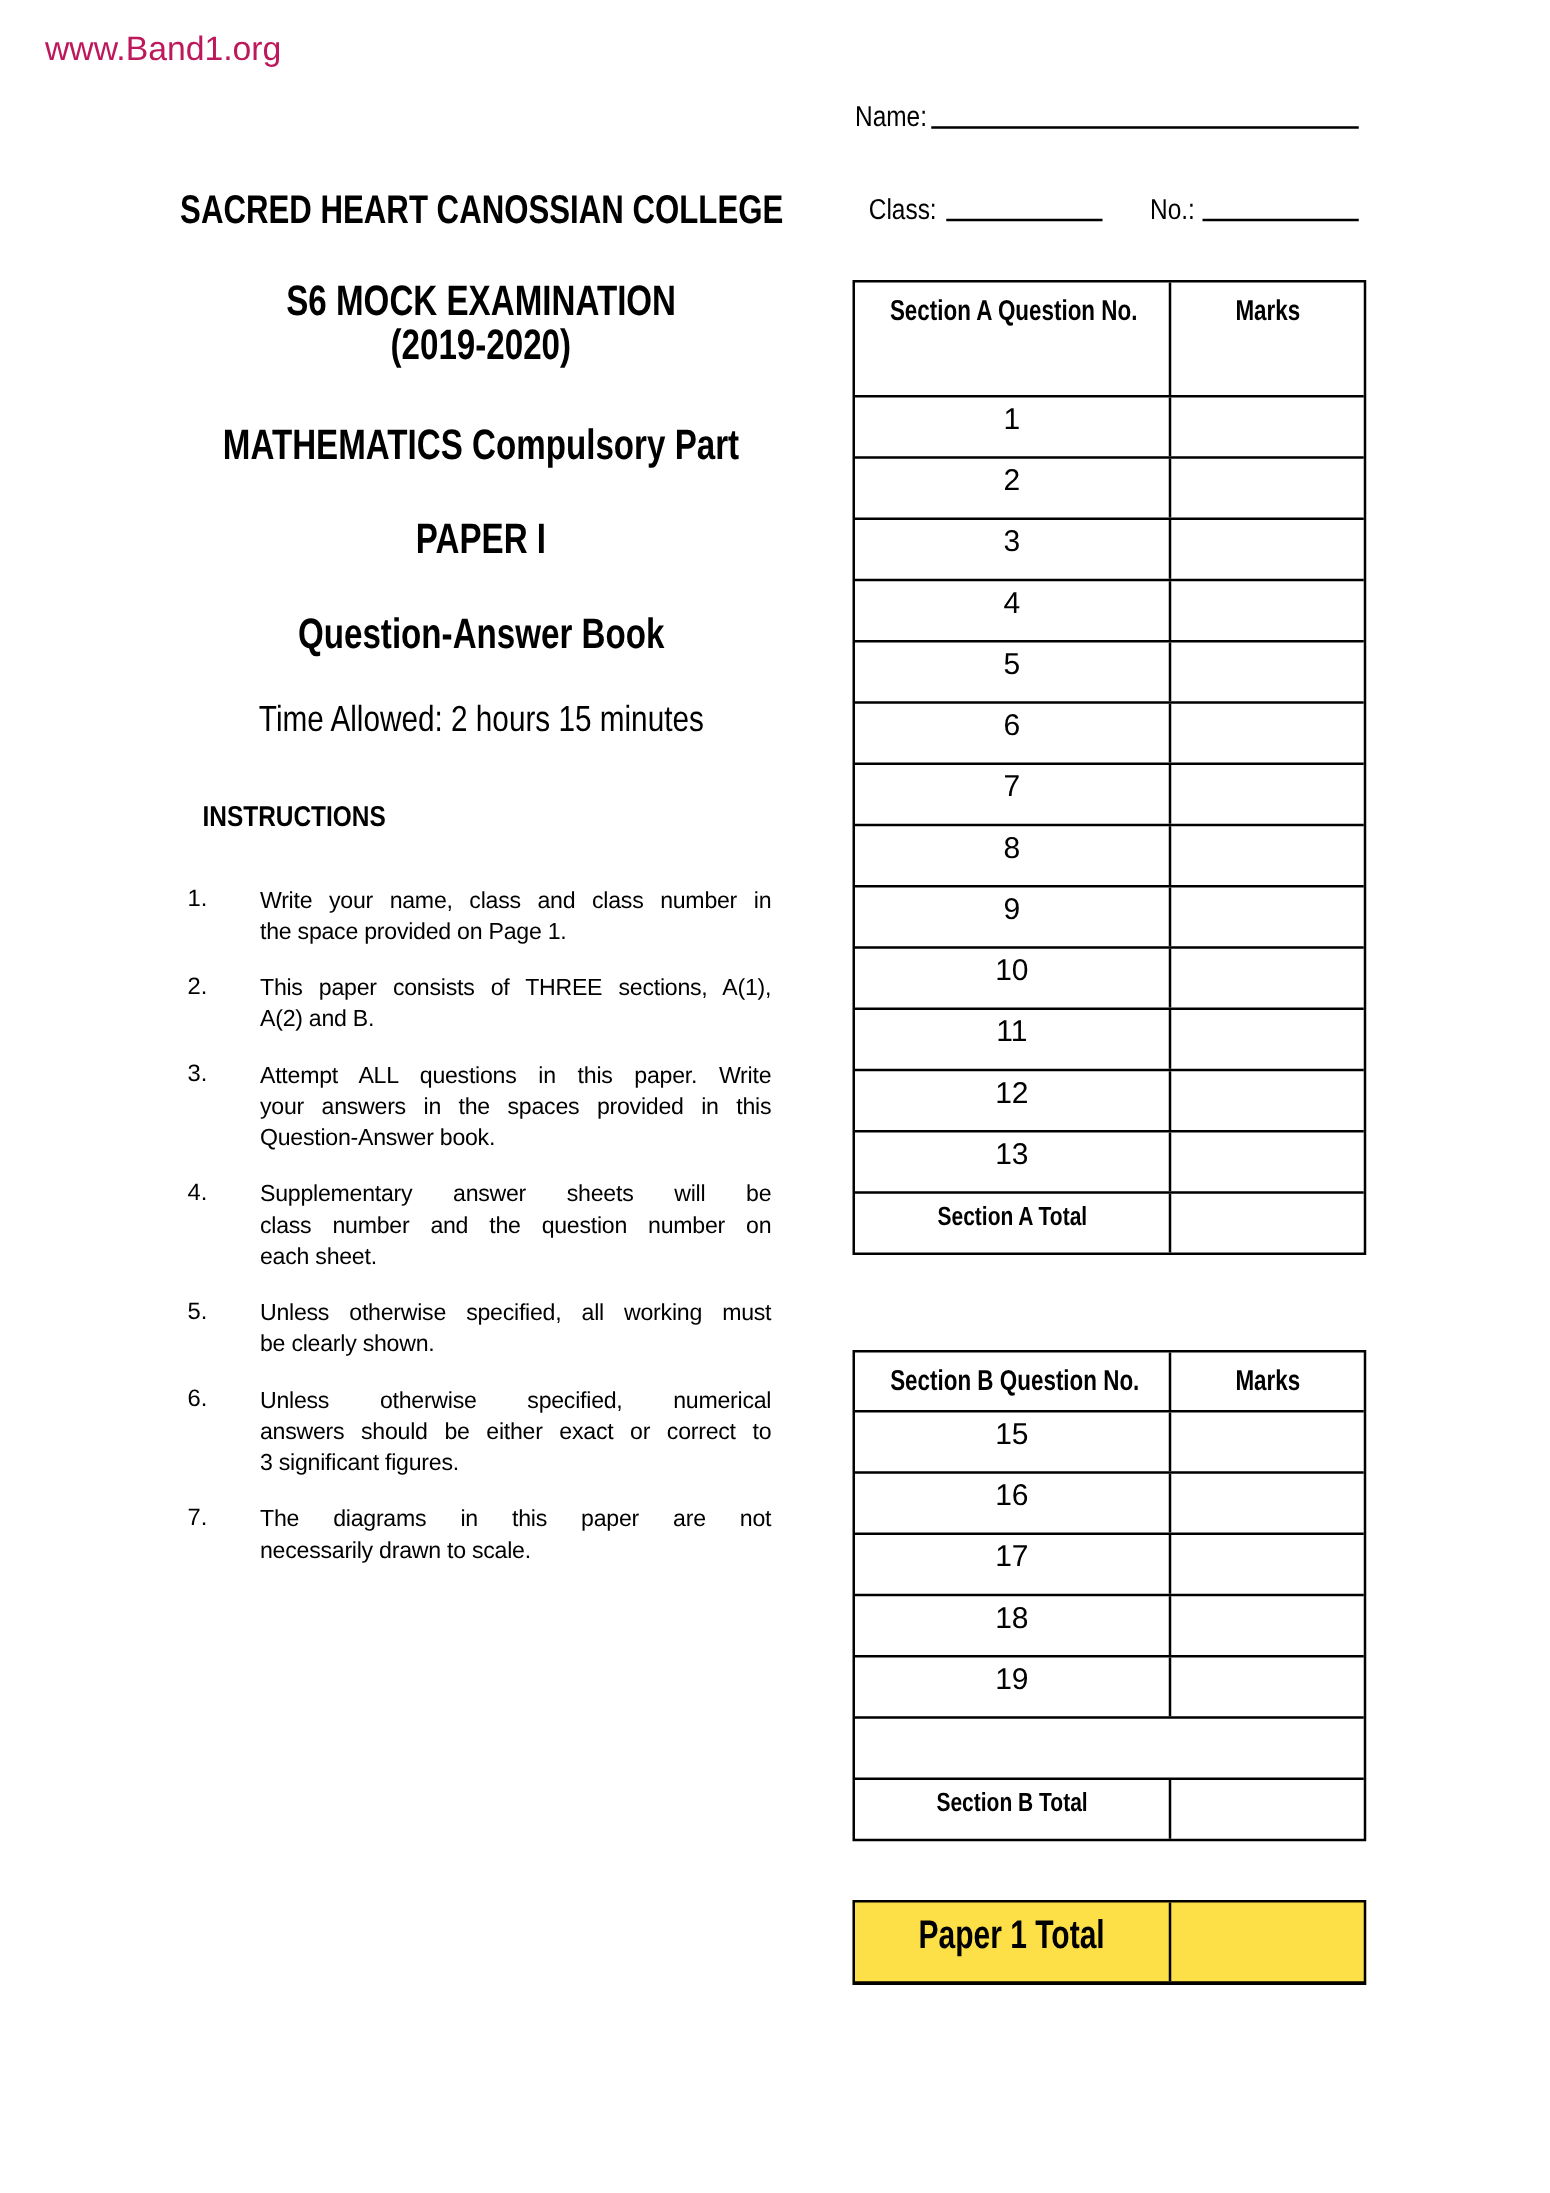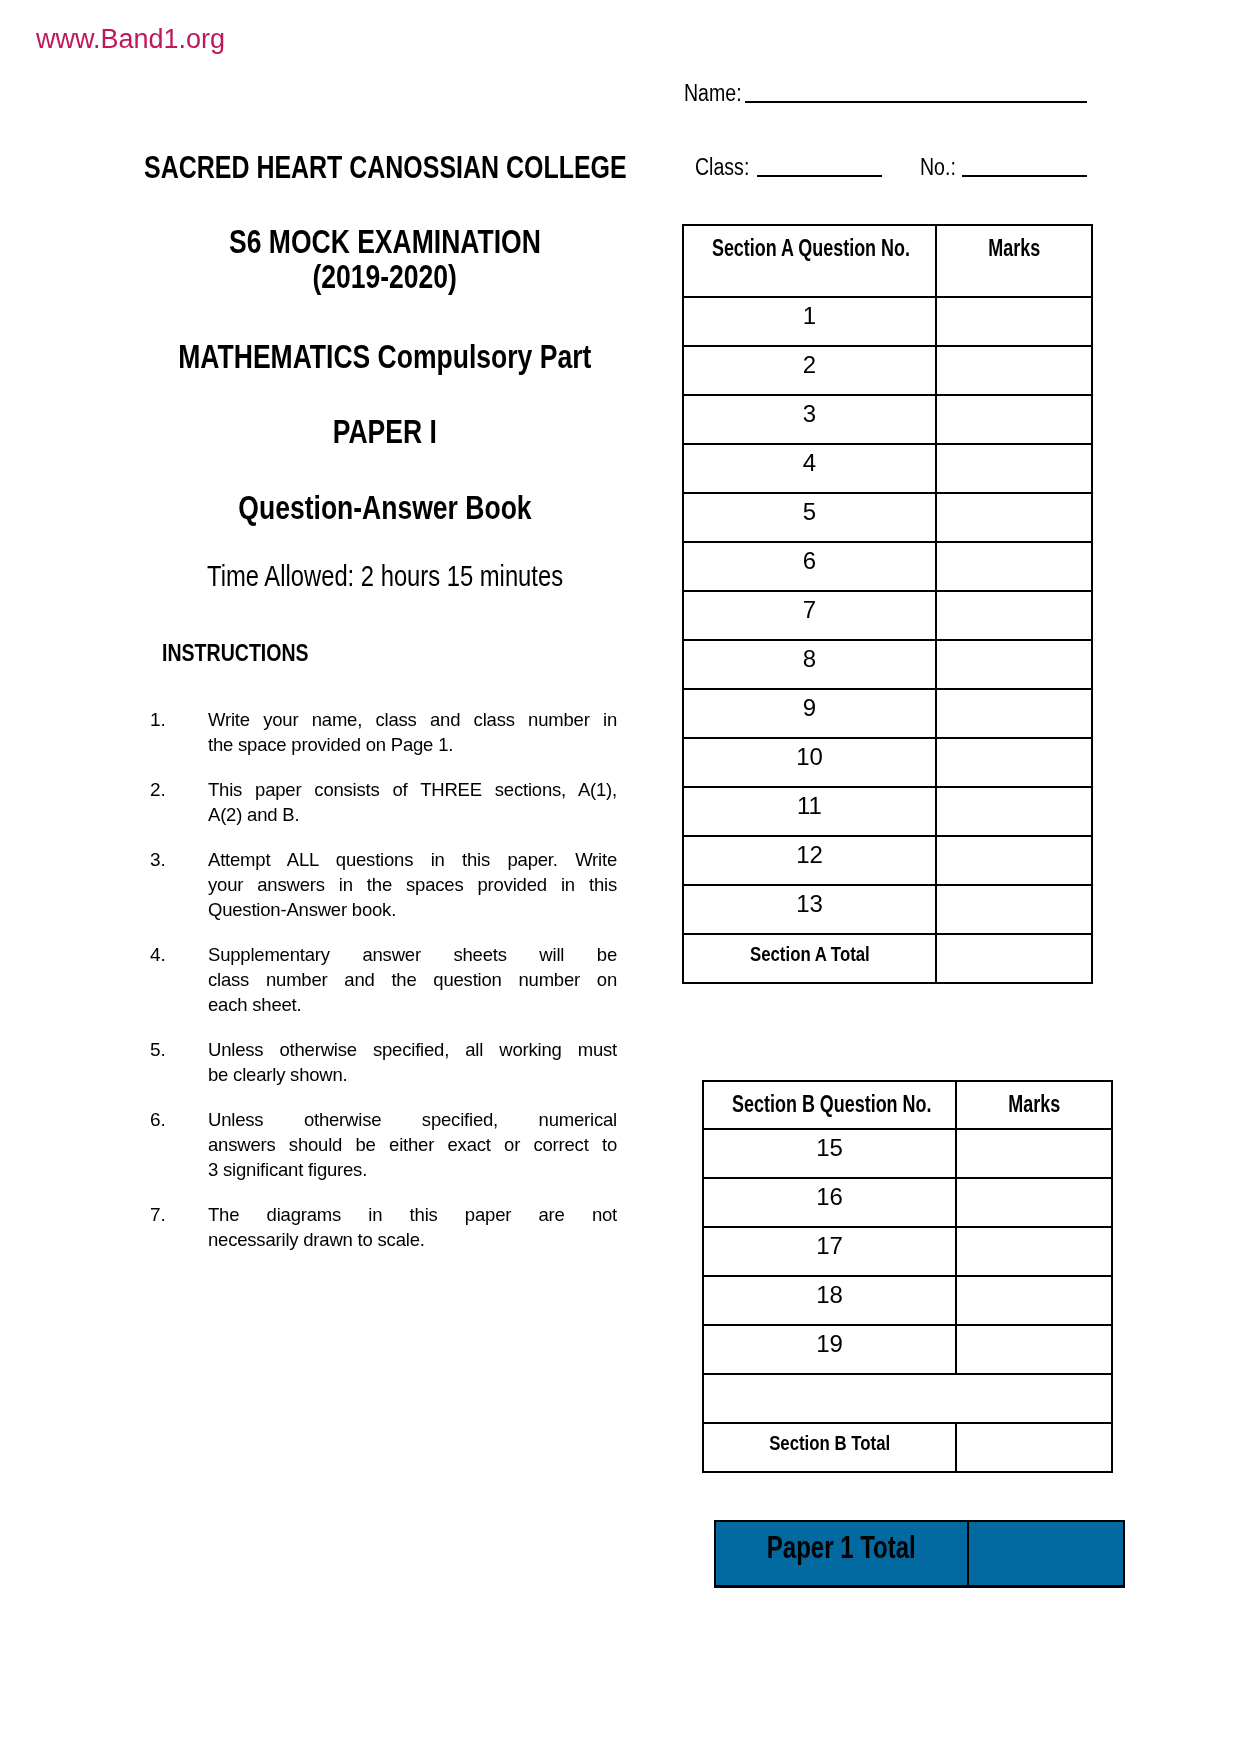--- a/index.html
+++ b/index.html
@@ -38,33 +38,33 @@
   .ins-num { width:58px; flex:none; font-size:19px; line-height:25px; }
   .ins-lines { width:409px; }
   .ln { font-size:18.5px; line-height:25px; letter-spacing:-0.2px;
         text-align:justify; text-align-last:justify; }
   .ln.last { text-align-last:left; }
 
   
   .qtable { position:absolute; left:682px; width:411px; border:2px solid #000; background:#fff; }
   .trow { display:flex; height:49px; border-top:2px solid #000; }
   .trow:first-child { border-top:none; }
-  .thead-a { height:70px;justify-content:flex-end; }
+  .thead-a { height:90px;justify-content:flex-end; }
   .thead-b { height:46px; }
   .c1 { width:253px; border-right:2px solid #000; text-align:center; }
   .c2 { flex:1; }
   .thead-a .c1, .thead-a .c2, .thead-b .c1, .thead-b .c2
       { font-weight:bold; font-size:23px; padding-top:9px; }
   .qnum { font-size:24px; padding-top:4px; }
   .total-row .c1 { font-weight:bold; font-size:21px; padding-top:7px; }
   .total-row .c1 .cx { transform:scaleX(0.8); }
 
   
   .ptotal { position:absolute; left:682px; top:1520px; width:411px; height:68px;
-            border:2px solid #000; border-bottom-width:3px; display:flex; background:#0369a1;margin-left:32px; }
+            border:2px solid #000; border-bottom-width:3px; display:flex; background:#fde047; }
   .ptotal .c1 { padding-top:7px; font-weight:bold; font-size:32px; }
   .ptotal .c1 .cx { transform:scaleX(0.75); }
 </style>
 </head>
 <body>
 
 <div class="page">
 
   <div class="abs watermark">www.Band1.org</div>
 
@@ -197,21 +197,21 @@
       <div class="trow">
         <div class="c1 qnum">13</div>
         <div class="c2"></div>
       </div>
       <div class="trow total-row">
       <div class="c1"><span class="cx">Section A Total</span></div>
       <div class="c2"></div>
     </div>
   </div>
 
-  <div class="qtable" id="secB" style="top:1080px;margin-left:20px;">
+  <div class="qtable" id="secB" style="top:1080px;">
     <div class="trow thead-b">
       <div class="c1"><span class="cx">Section B Question No.</span></div>
       <div class="c2" style="text-align:center;"><span class="cx">Marks</span></div>
     </div>
     <div class="trow">
         <div class="c1 qnum">15</div>
         <div class="c2"></div>
       </div>
       <div class="trow">
         <div class="c1 qnum">16</div>

